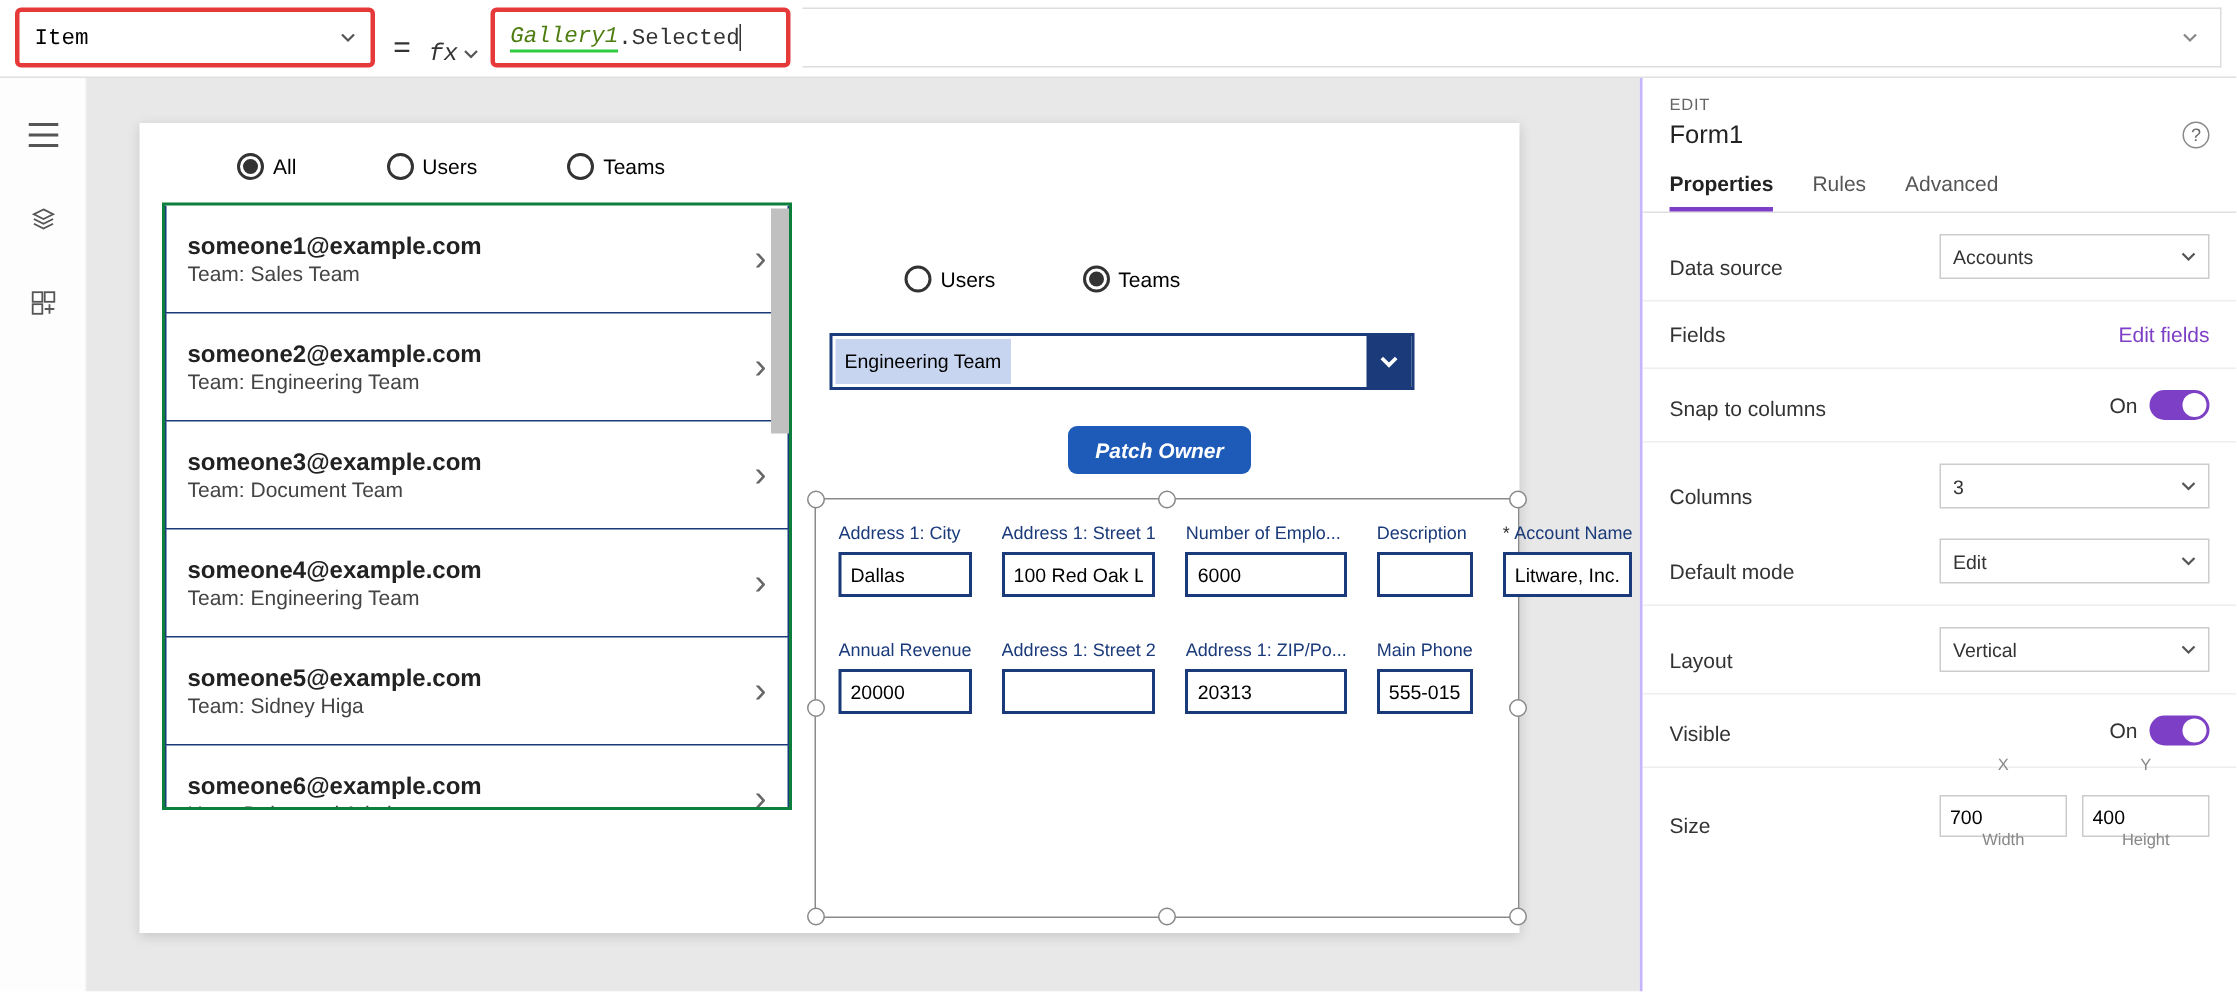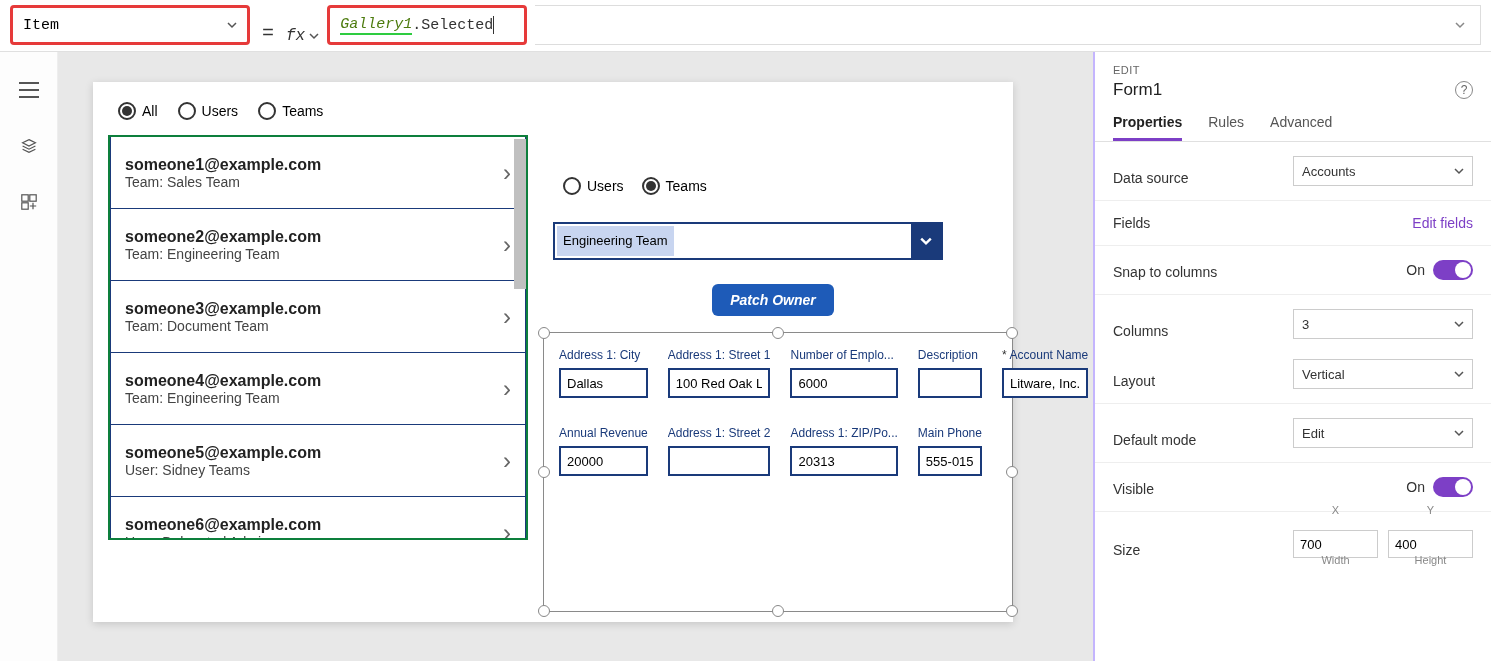--- a/index.html
+++ b/index.html
@@ -18,21 +18,21 @@
 
 .main { display: flex; height: calc(661px - 52px); }
 .left-rail { width: 58px; background: #fdfdfd; border-right: 1px solid #eee; display: flex; flex-direction: column; align-items: center; padding-top: 30px; gap: 40px; }
 .rail-icon { width: 20px; height: 16px; }
 
 .canvas-area { flex: 1; background: #e8e8e8; padding: 30px 35px; position: relative; overflow: hidden; }
 .canvas { background: #fff; width: 920px; height: 540px; box-shadow: 0 2px 8px rgba(0,0,0,.15); position: relative; padding: 15px; }
 
 
 .radio-row { display: flex; gap: 20px; align-items: center; padding: 5px 10px 15px; font-size: 14px; }
-.radio-item { display: flex; align-items: center; gap: 6px; cursor: pointer; }
+.radio-item { display: flex; align-items: center; gap: 6px; cursor: pointer; margin-left: 40px; }
 .radio { width: 18px; height: 18px; border: 2px solid #333; border-radius: 50%; display: flex; align-items: center; justify-content: center; }
 .radio.selected::after { content: ''; width: 10px; height: 10px; background: #333; border-radius: 50%; }
 
 
 .gallery { border: 2px solid #0d7f3c; width: 420px; height: 405px; position: relative; overflow: hidden; }
 .gallery-item { border: 1px solid #1a3a7a; border-top: none; padding: 10px 14px; display: flex; align-items: center; justify-content: space-between; height: 72px; cursor: pointer; }
 .gallery-item:first-child { border-top: 1px solid #1a3a7a; }
 .gallery-item .email { font-size: 16px; font-weight: 600; color: #222; }
 .gallery-item .team { font-size: 14px; color: #444; }
 .chevron { font-size: 24px; color: #666; }
@@ -171,21 +171,21 @@
           <div class="gallery-item">
             <div>
               <div class="email">someone4@example.com</div>
               <div class="team">Team: Engineering Team</div>
             </div>
             <div class="chevron">›</div>
           </div>
           <div class="gallery-item">
             <div>
               <div class="email">someone5@example.com</div>
-              <div class="team">User: Sidney Teams</div>
+              <div class="team">Team: Sidney Higa</div>
             </div>
             <div class="chevron">›</div>
           </div>
           <div class="gallery-item">
             <div>
               <div class="email">someone6@example.com</div>
               <div class="team">User: Delegated Admin</div>
             </div>
             <div class="chevron">›</div>
           </div>
@@ -275,38 +275,38 @@
       <div class="prop-row" style="border-bottom:none;padding-bottom:6px;">
         <span>Columns</span>
         <div class="val-select">
           <span>3</span>
           <svg class="chev-svg" viewBox="0 0 10 10">
               <path d="M1 3 L5 7 L9 3" fill="none" stroke="#555" stroke-width="1.5"></path>
             </svg>
         </div>
       </div>
       <div class="prop-row">
+        <span>Default mode</span>
+        <div class="val-select">
+          <span>Edit</span>
+          <svg class="chev-svg" viewBox="0 0 10 10">
+              <path d="M1 3 L5 7 L9 3" fill="none" stroke="#555" stroke-width="1.5"></path>
+            </svg>
+        </div>
+      </div>
+      <div class="prop-row">
         <span>Layout</span>
         <div class="val-select">
           <span>Vertical</span>
           <svg class="chev-svg" viewBox="0 0 10 10">
               <path d="M1 3 L5 7 L9 3" fill="none" stroke="#555" stroke-width="1.5"></path>
             </svg>
         </div>
       </div>
       <div class="prop-row">
-        <span>Default mode</span>
-        <div class="val-select">
-          <span>Edit</span>
-          <svg class="chev-svg" viewBox="0 0 10 10">
-              <path d="M1 3 L5 7 L9 3" fill="none" stroke="#555" stroke-width="1.5"></path>
-            </svg>
-        </div>
-      </div>
-      <div class="prop-row">
         <span>Visible</span>
         <div class="toggle">
           <span>On</span>
           <div class="toggle-pill"></div>
         </div>
       </div>
       <div class="pos-labels">
           <span>X</span>
           <span>Y</span>
         </div>

